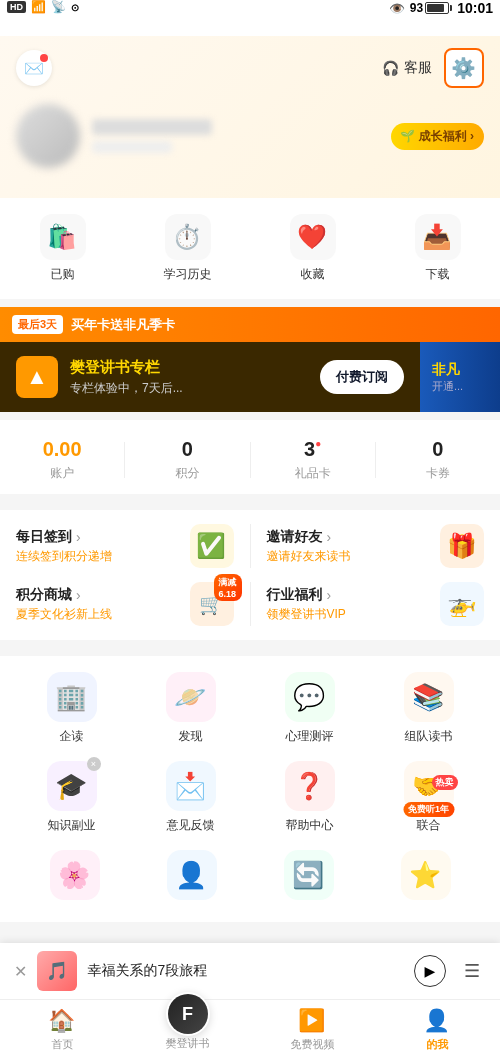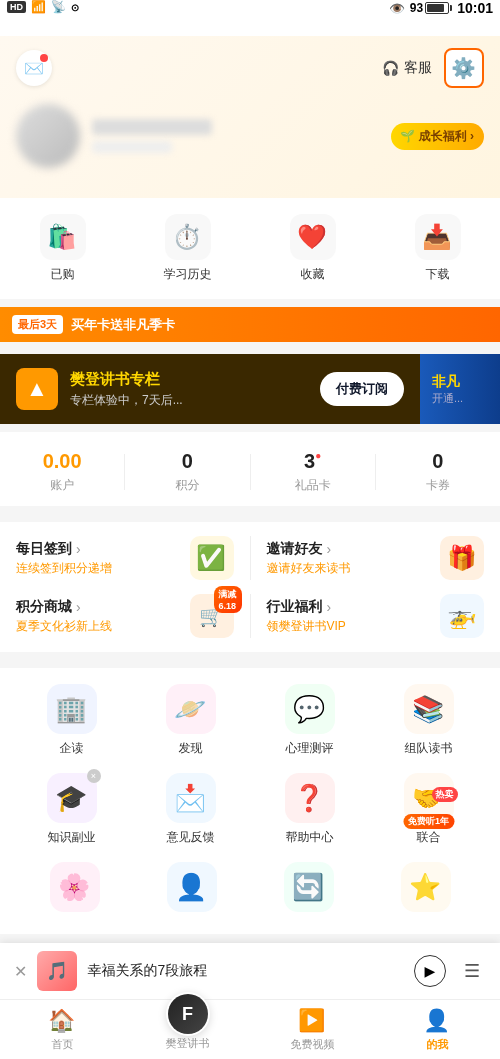--- a/index.html
+++ b/index.html
@@ -115,21 +115,21 @@
       border-radius: 12px;
       display: flex; align-items: center; justify-content: center;
       font-size: 24px;
       background: #f8f8f8;
     }
     .nav-label { font-size: 12px; color: #333; }
 
     
     .promo-banner {
       background: linear-gradient(90deg, #ff8c00, #ff6600);
-      margin: 8px 0 12px;
+      margin: 8px 0 0;
       padding: 8px 12px;
       display: flex; align-items: center; gap: 8px;
     }
     .promo-tag {
       background: #fff;
       color: #ff6600;
       font-size: 11px;
       padding: 2px 6px;
       border-radius: 4px;
       font-weight: 700;

